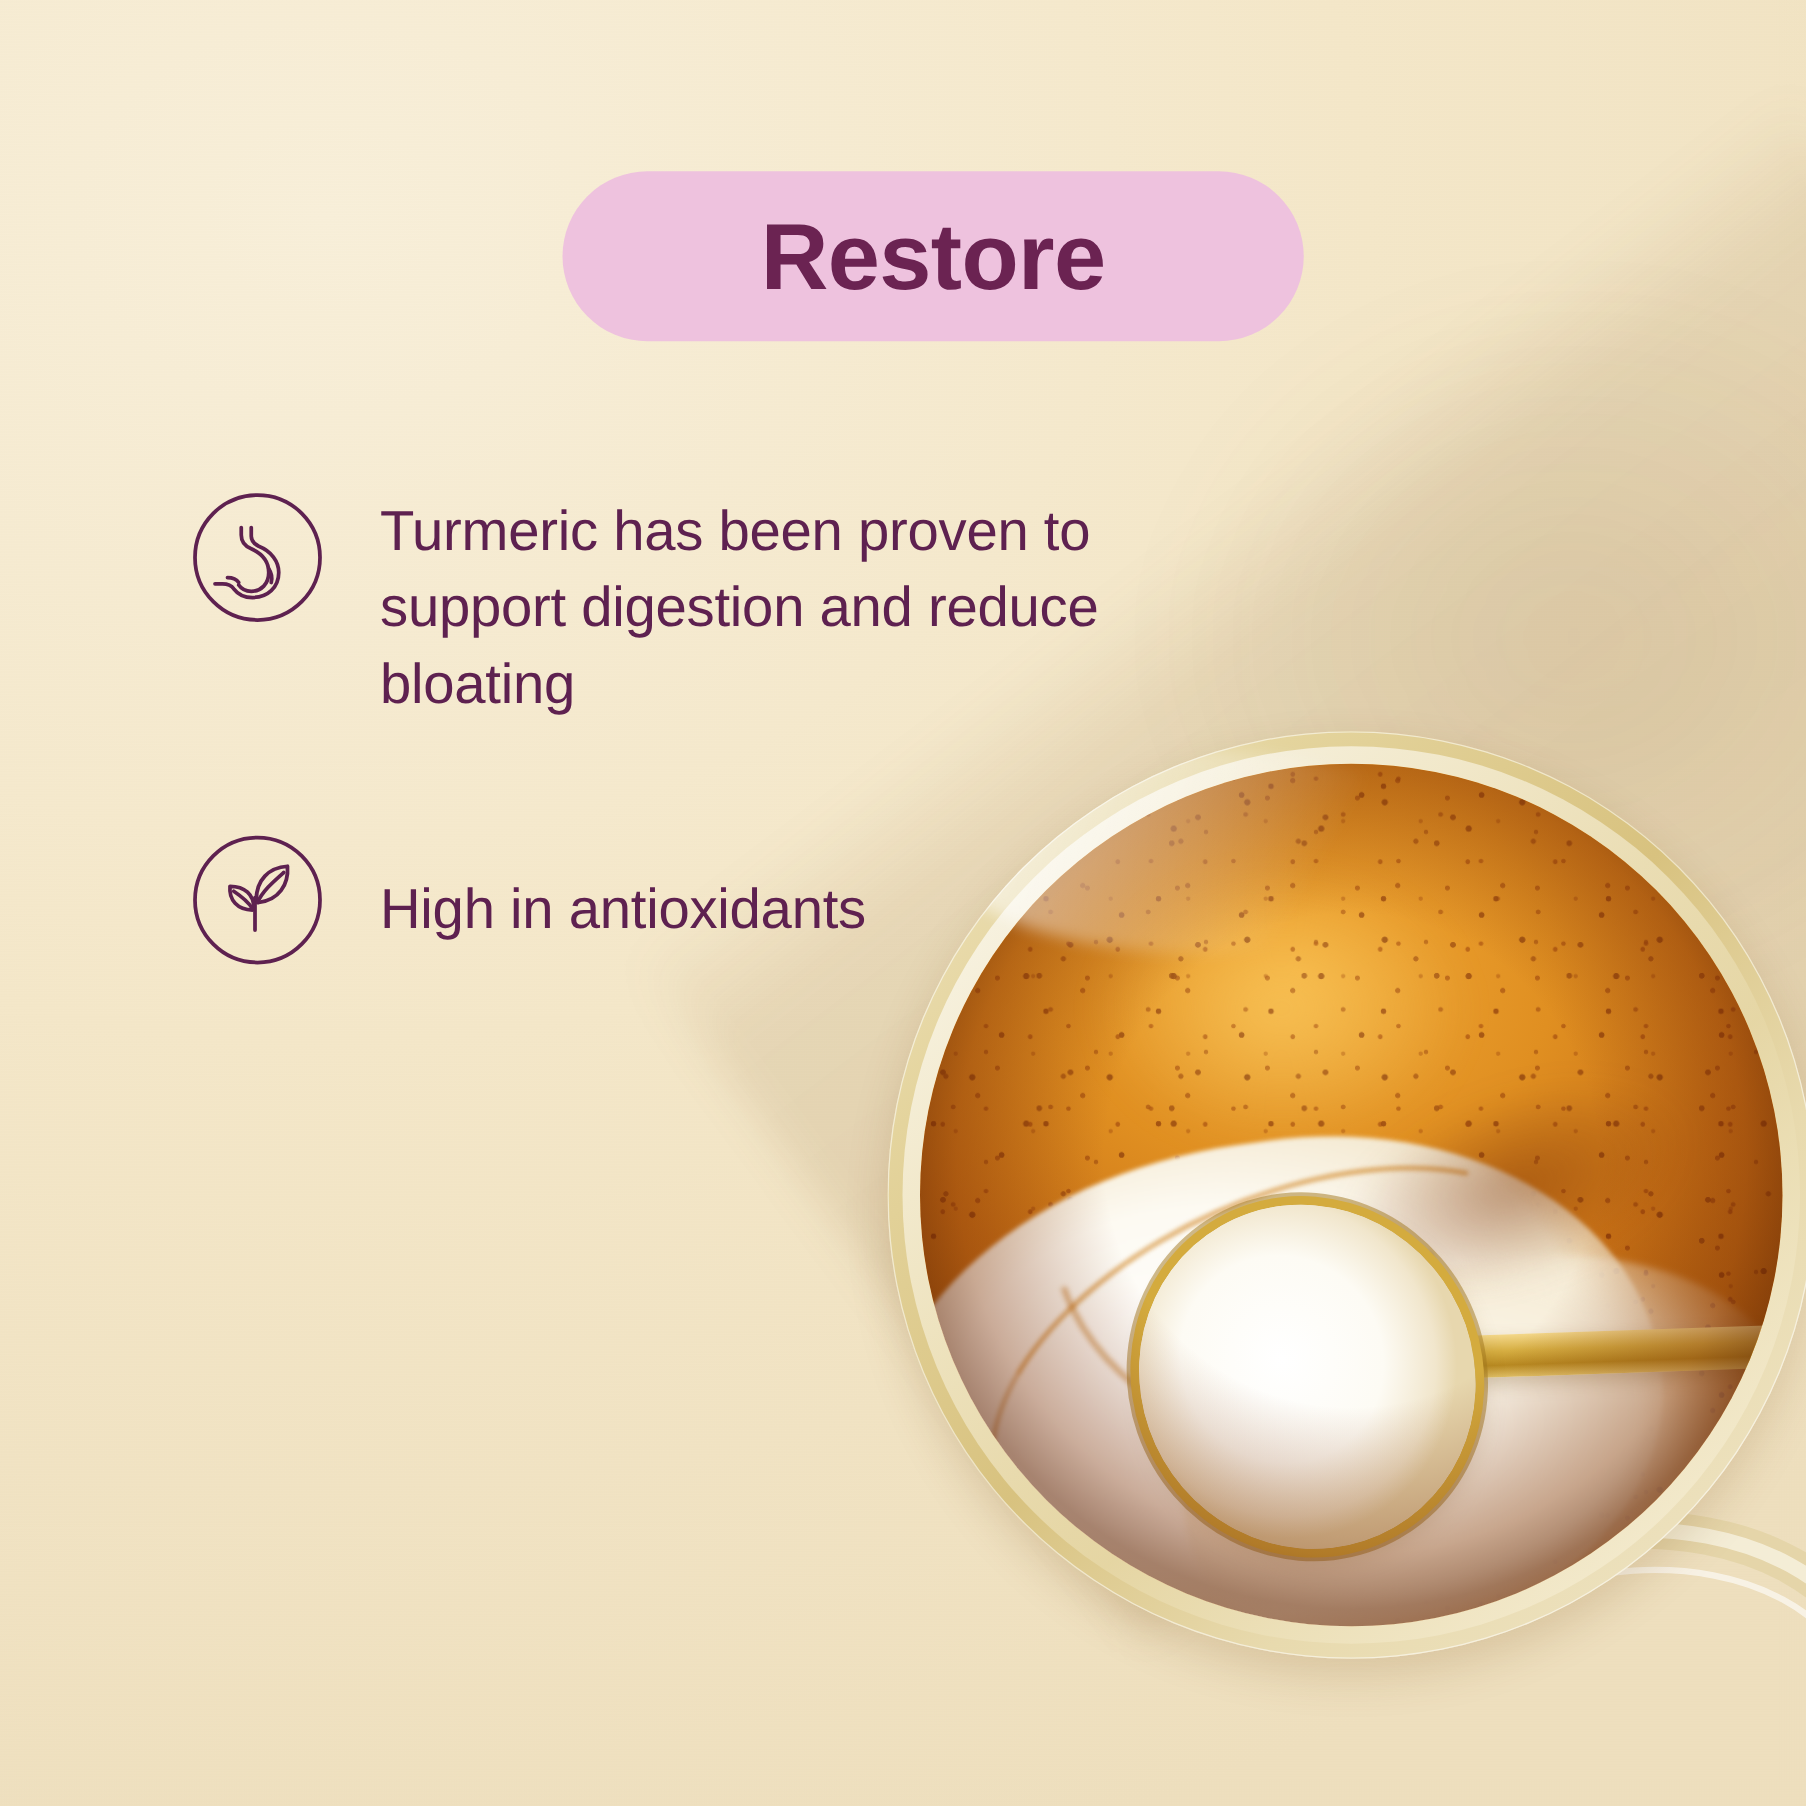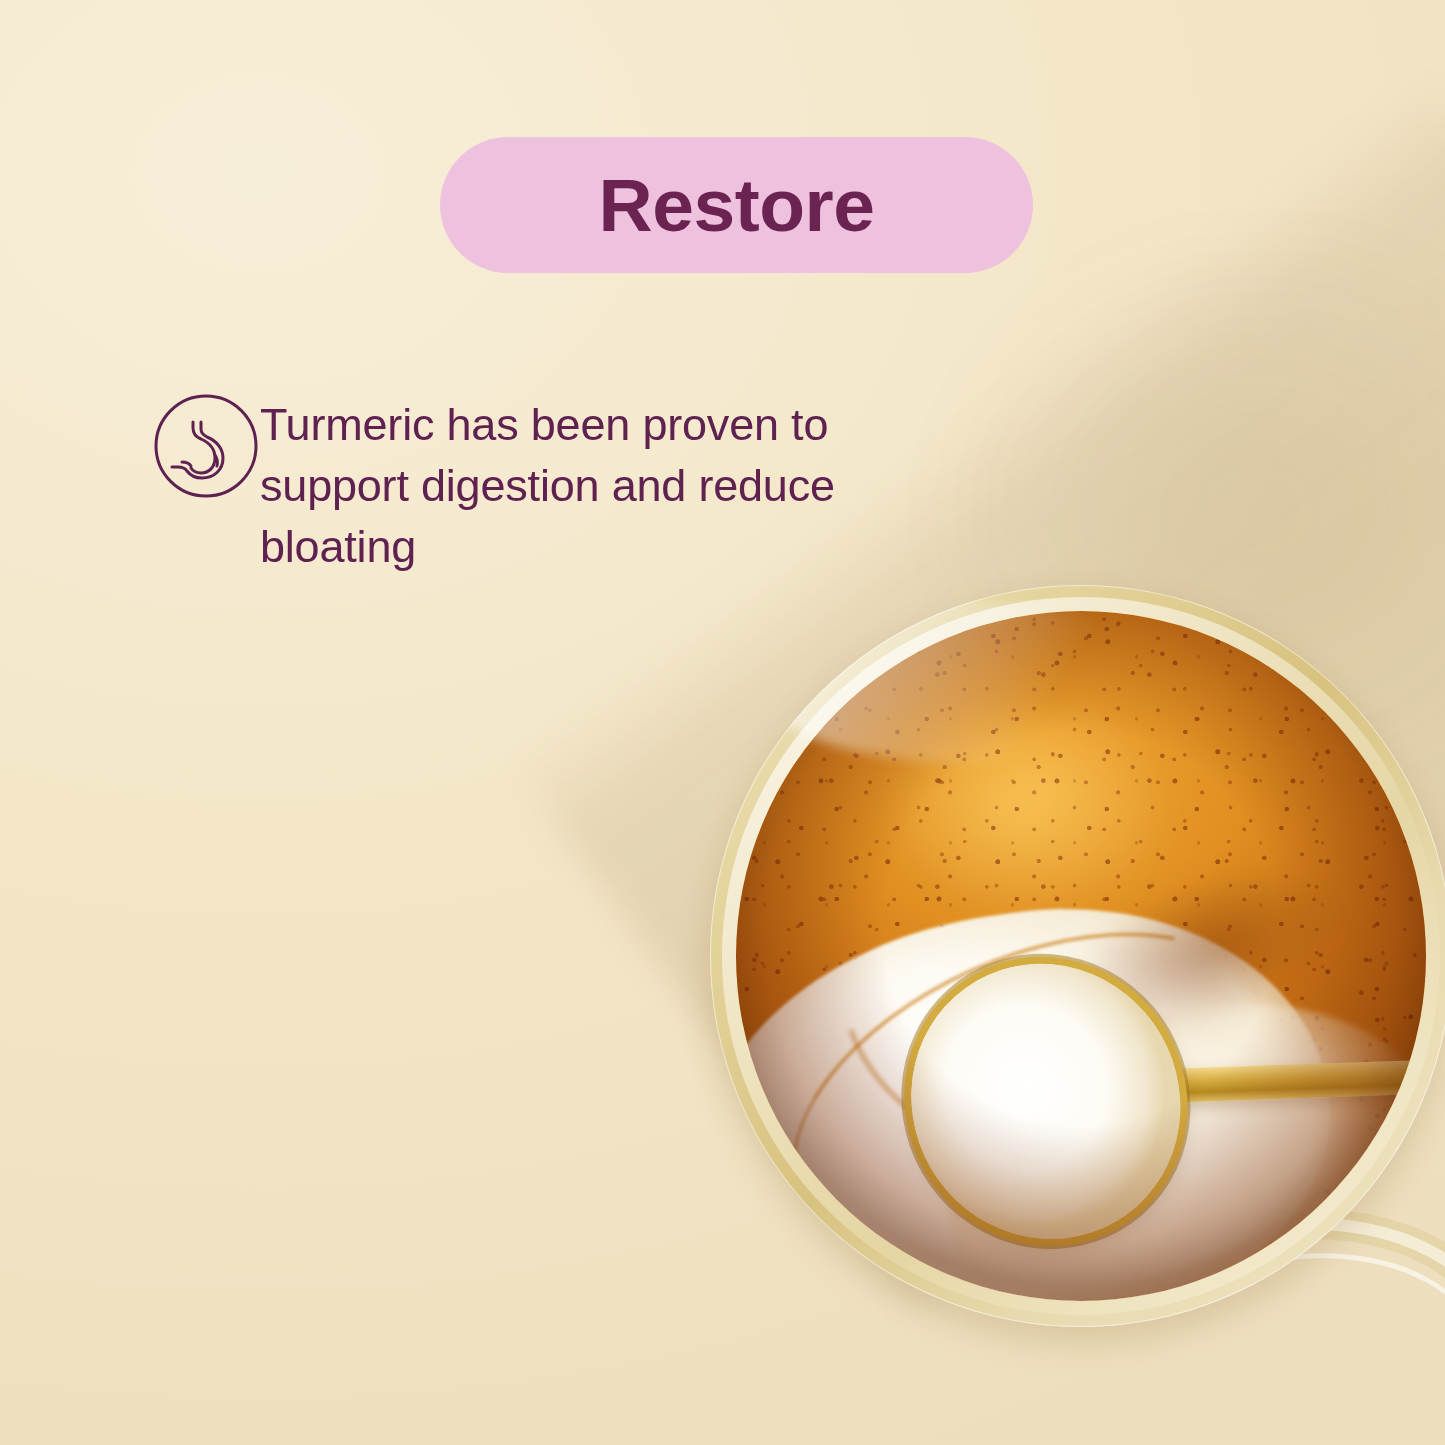--- a/index.html
+++ b/index.html
@@ -59,21 +59,21 @@
     width: 820px;
     height: 700px;
     background: radial-gradient(60% 60% at 70% 40%, rgba(120,78,24,.085), rgba(120,78,24,0) 70%);
     filter: blur(30px);
     pointer-events: none;
   }
 
   
   .badge {
     position: absolute;
-    left: 440px;
+    left: 450px;
     top: 137px;
     width: 593px;
     height: 136px;
     border-radius: 68px;
     background: #eec2de;
     display: flex;
     align-items: center;
     justify-content: center;
   }
   .badge-label {
@@ -87,20 +87,21 @@
   
   .benefits {
     position: absolute;
     left: 152px;
     top: 392px;
     width: 820px;
   }
   .benefit {
     display: flex;
     align-items: flex-start;
+    gap: 44px;
     margin-bottom: 96px;
   }
   .benefit:last-child { margin-bottom: 0; }
 
   .benefit-icon {
     flex: 0 0 auto;
     width: 108px;
     height: 108px;
   }
   .benefit-icon svg {
@@ -362,20 +363,33 @@
                    c-5 0 -8 -2 -10 -5"></path>
           <path d="M49 30 v7 c0 4 2 6 6 8 c10 4 16 12 16 21 c0 12 -9 20 -21 20
                    c-7 0 -12 -3 -15 -7 c-2 -3 -5 -4 -9 -4 h-6"></path>
           <path d="M30 70 c4 0 7 1 9 4"></path>
           <path d="M63 63 c2 3 3 7 2 11"></path>
         </svg>
       </span>
       <div class="benefit-text">Turmeric has been proven to support digestion and reduce bloating</div>
     </div>
 
+    <div class="benefit single row-2">
+      <span class="benefit-icon">
+        <svg viewBox="0 0 108 108" fill="none" stroke="#5e2150" stroke-width="3" stroke-linecap="round" stroke-linejoin="round">
+          <circle cx="54" cy="54" r="50"></circle>
+          <path d="M52 78 V52"></path>
+          <path d="M53 54 C53 38 63 28 78 27 C79 42 71 54 55 56 Z"></path>
+          <path d="M75 32 C66 40 58 47 54 56"></path>
+          <path d="M51 60 C51 50 44 43 32 43 C31 54 38 62 50 62 Z"></path>
+          <path d="M35 47 C41 51 47 56 50 61"></path>
+        </svg>
+      </span>
+      <div class="benefit-text">High in antioxidants</div>
+    </div>
 
 
   </div>
 
   <div class="photo">
 
     <div class="mug-shadow"></div>
 
     <div class="mug-handle">
       <svg viewBox="0 0 300 230" fill="none">

